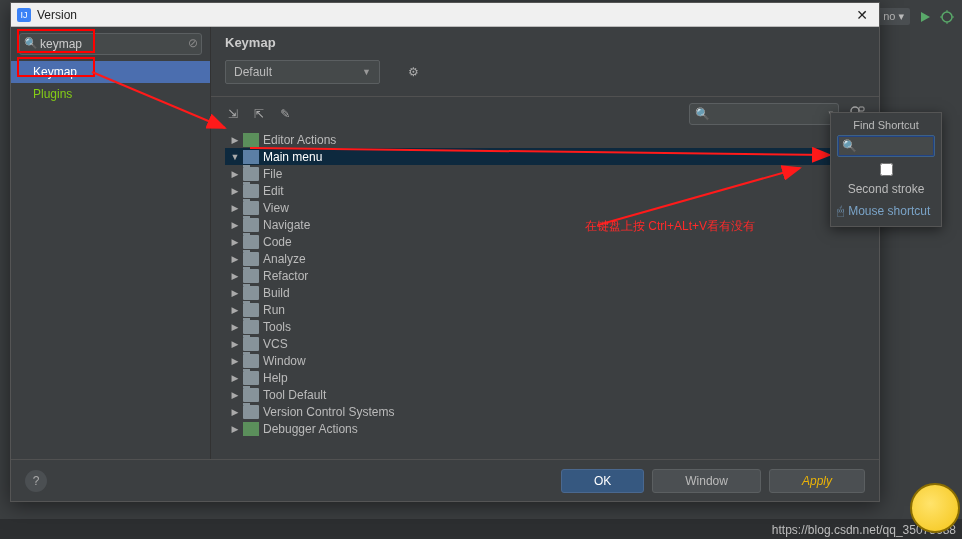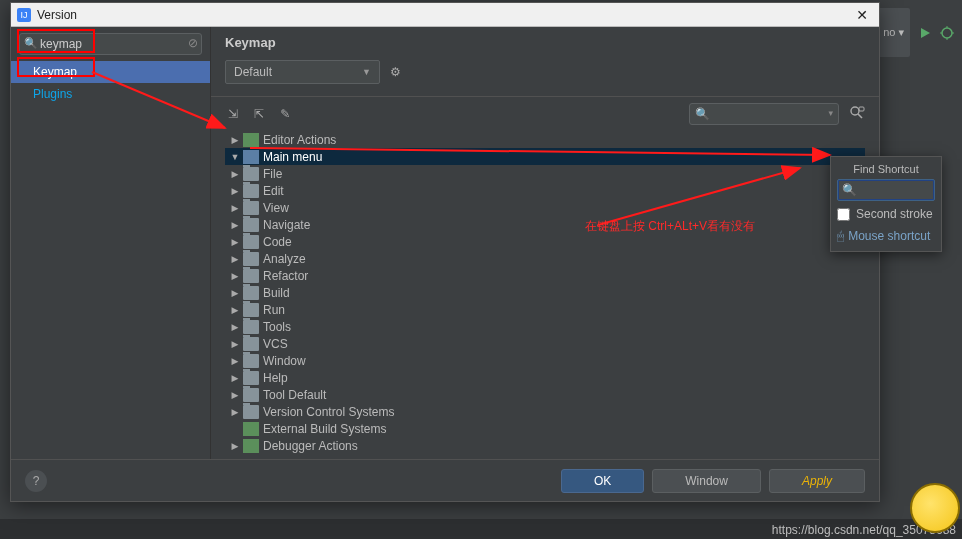--- a/index.html
+++ b/index.html
@@ -1,46 +1,46 @@
 <!DOCTYPE html>
 <html><head>
 <meta charset="utf-8">
 <style>
 * { margin:0; padding:0; box-sizing:border-box; font-family:"Segoe UI",Arial,sans-serif; font-size:12px; }
 body { background:#2b2b2b; width:962px; height:539px; position:relative; overflow:hidden; }
 
 
 .bgide { position:absolute; inset:0; background:#3c3f41; }
 .bgide-run { position:absolute; top:8px; right:8px; display:flex; gap:8px; align-items:center; }
-.bgide-run .sel { background:#4b4f52; color:#bbb; padding:18px 6px; border-radius:2px; font-size:11px; }
+.bgide-run .sel { background:#4b4f52; color:#bbb; padding:2px 6px; border-radius:2px; font-size:11px; }
 .bgide-run svg { display:block; }
 .bg-status { position:absolute; left:0; bottom:0; height:20px; width:100%; background:#2d2f31; color:#777; font-size:11px; padding:2px 8px; }
 .watermark { position:absolute; right:6px; bottom:2px; color:#bdbdbd; font-size:12px; }
 
 
 .dialog { position:absolute; left:10px; top:2px; width:870px; height:500px; background:#3c3f41; border:1px solid #555; box-shadow:0 4px 20px rgba(0,0,0,.5); display:flex; flex-direction:column; }
 .titlebar { height:24px; background:#f0f0f0; color:#222; display:flex; align-items:center; padding:0 6px; border-bottom:1px solid #bbb; }
 .titlebar .ico { width:14px; height:14px; background:#3b82f6; color:#fff; font-size:9px; display:flex; align-items:center; justify-content:center; margin-right:6px; border-radius:2px; }
 .titlebar .title { flex:1; }
 .titlebar .closex { width:22px; text-align:center; font-size:14px; cursor:pointer; }
 
 .body { flex:1; display:flex; min-height:0; }
 .sidebar { width:200px; background:#3c3f41; border-right:1px solid #323232; padding:6px 0 0 0; }
 .search-wrap { margin:0 8px 6px 8px; position:relative; }
 .search-input { width:100%; height:22px; background:#45494a; border:1px solid #5b5f61; color:#ccc; padding:0 22px 0 20px; border-radius:3px; }
 .search-input::placeholder{color:#888;}
 .mag { position:absolute; left:5px; top:4px; color:#aaa; font-size:11px; }
 .clearx { position:absolute; right:4px; top:3px; color:#888; font-size:12px; cursor:pointer; }
-.side-item { padding:4px 14px 4px 22px; color:#0ea5e9; cursor:pointer; }
+.side-item { padding:4px 14px 4px 22px; color:#84cc16; cursor:pointer; }
 .side-item.active { background:#4b6eaf; color:#fff; }
 .redbox1 { position:absolute; border:2px solid #ff0000; pointer-events:none; }
 
 .main { flex:1; display:flex; flex-direction:column; padding:8px 14px 0 14px; min-width:0; }
 .main h1 { color:#ccc; font-size:13px; font-weight:bold; }
-.row-sel { display:flex; align-items:center; gap:10px; margin-top:10px; }
+.row-sel { display:flex; align-items:center; gap:28px; margin-top:10px; }
 .dropdown { width:155px; height:24px; background:#45494a; border:1px solid #5b5f61; color:#bbb; padding:0 8px; display:flex; align-items:center; justify-content:space-between; border-radius:2px; cursor:pointer; }
 .dropdown .arr { font-size:9px; color:#999; }
 .gear { color:#aaa; cursor:pointer; }
 .hr { height:1px; background:#515151; margin:12px -14px 6px -14px; }
 
 .toolrow { display:flex; align-items:center; gap:10px; padding:0 0 6px 0; }
 .toolrow .tbtn { color:#aaa; cursor:pointer; padding:3px; }
 .toolrow .spacer { flex:1; }
 .toolrow .mini-search { width:150px; height:22px; background:#45494a; border:1px solid #5b5f61; border-radius:3px; position:relative; }
 .toolrow .mini-search .mag2 { position:absolute; left:5px; top:3px; color:#aaa; }
@@ -60,25 +60,25 @@
 .ind1 { padding-left:18px; }
 
 .footer { height:42px; border-top:1px solid #515151; display:flex; align-items:center; padding:0 14px; gap:8px; }
 .footer .help { width:22px; height:22px; border-radius:11px; background:#4b4f52; color:#aaa; display:flex; align-items:center; justify-content:center; cursor:pointer; }
 .footer .sp { flex:1; }
 .btn { height:24px; padding:0 32px; border-radius:3px; border:1px solid #5b5f61; background:#4b4f52; color:#bbb; cursor:pointer; }
 .btn.primary { background:#365880; border-color:#4a688f; color:#fff; }
 .btn.disabled { color:#eab308;font-style:italic; }
 
 
-.popup { position:absolute; left:830px; top:112px; width:112px; background:#3c3f41; border:1px solid #555; box-shadow:0 3px 12px rgba(0,0,0,.5); padding:6px 6px 8px 6px; z-index:20;margin-top:44px; }
+.popup { position:absolute; left:830px; top:112px; width:112px; background:#3c3f41; border:1px solid #555; box-shadow:0 3px 12px rgba(0,0,0,.5); padding:6px 6px 8px 6px; z-index:20; }
 .popup .ptitle { color:#bbb; font-size:11px; text-align:center; padding-bottom:4px; }
 .popup .pinput { width:100%; height:22px; background:#45494a; border:1px solid #3e6185; border-radius:2px; position:relative; box-shadow:0 0 0 1px #214283 inset; }
 .popup .pinput .mg { position:absolute; left:4px; top:3px; color:#aaa; }
-.popup .chk { display:flex; align-items:center; gap:6px; margin-top:6px; color:#bbb; font-size:11px;}
+.popup .chk { display:flex; align-items:center; gap:6px; margin-top:6px; color:#bbb; font-size:11px;flex-direction:column;}
 .popup .chk input { accent-color:#555; }
 .popup .mouse { color:#7aa3c7; font-size:11px; margin-top:8px; cursor:pointer; display:flex; gap:4px; align-items:center;}
 
 .anno-text { position:absolute; color:#ff2a2a; font-size:12px; z-index:30; }
 svg.overlay { position:absolute; inset:0; pointer-events:none; z-index:15; }
 .pikachu { position:absolute; right:2px; bottom:6px; width:50px; height:50px; border-radius:25px; background:radial-gradient(circle at 40% 40%,#ffe36b,#f5c518); border:2px solid #8a6d00; }
 </style>
 </head>
 <body>
 
@@ -223,25 +223,20 @@
             <span class="exp">▶</span>
             <span class="fico folder"></span>
             <span class="lbl">Tool Default</span>
           </div>
           <div class="node ind0">
             <span class="exp">▶</span>
             <span class="fico folder"></span>
             <span class="lbl">Version Control Systems</span>
           </div>
           <div class="node ind0">
-            <span class="exp">&nbsp;</span>
-            <span class="fico green"></span>
-            <span class="lbl">External Build Systems</span>
-          </div>
-          <div class="node ind0">
             <span class="exp">▶</span>
             <span class="fico green"></span>
             <span class="lbl">Debugger Actions</span>
           </div>
         </div>
     </div>
   </div>
 
   <div class="footer">
     <div class="help">?</div>

